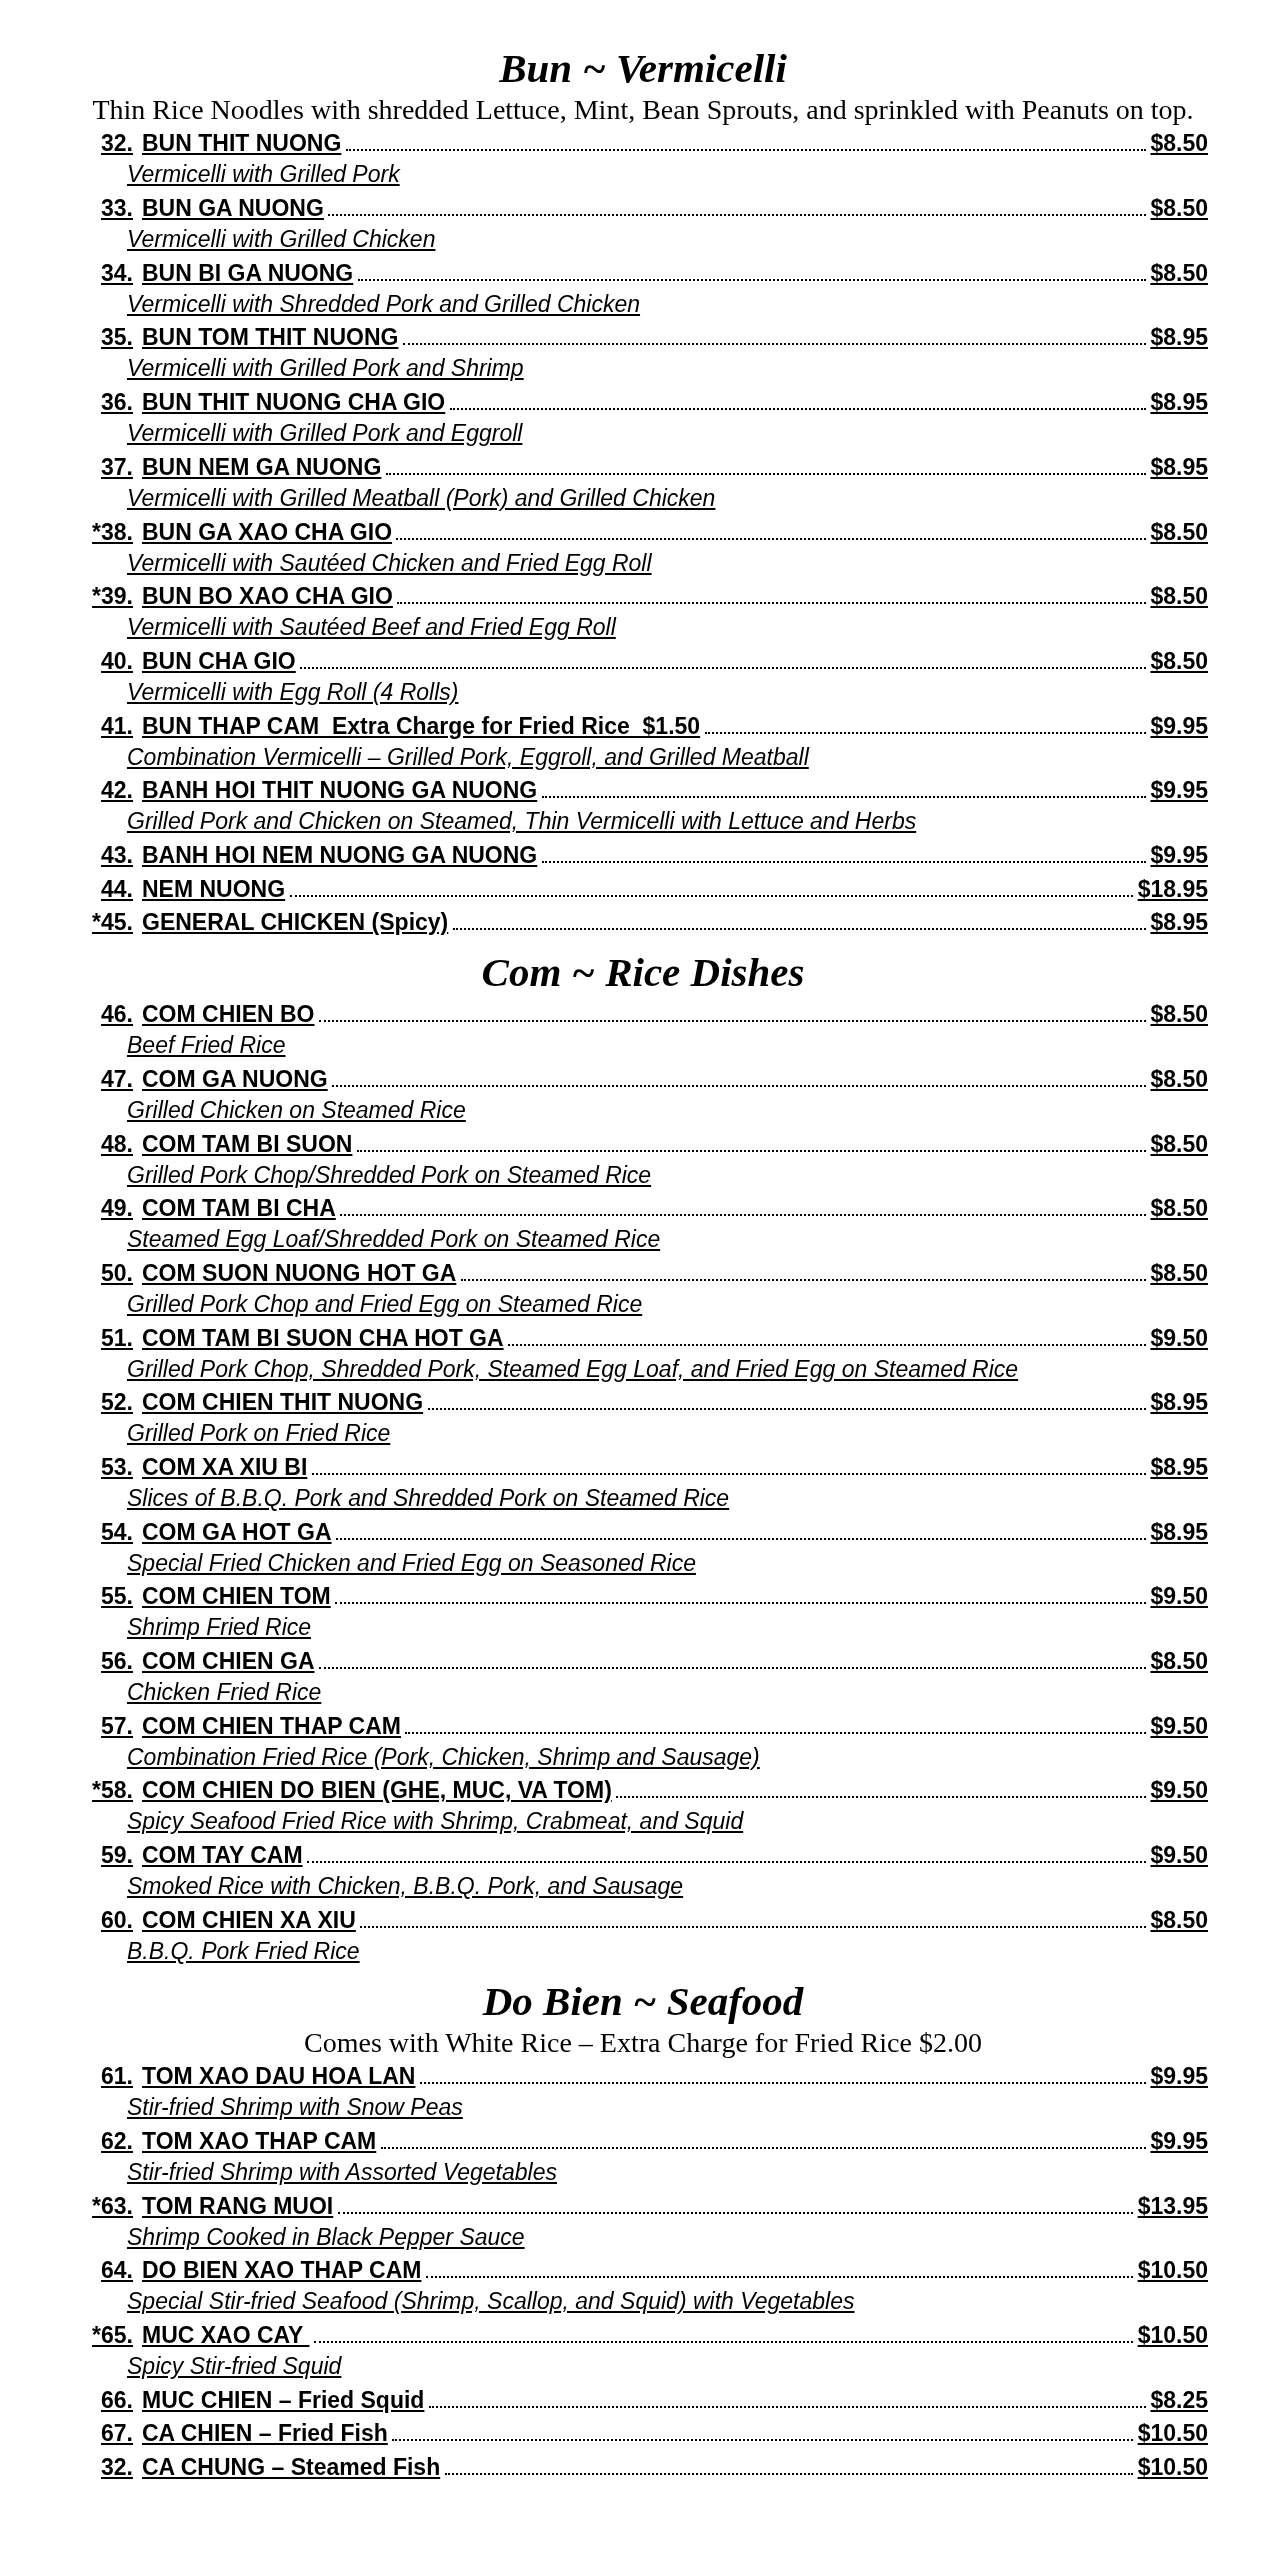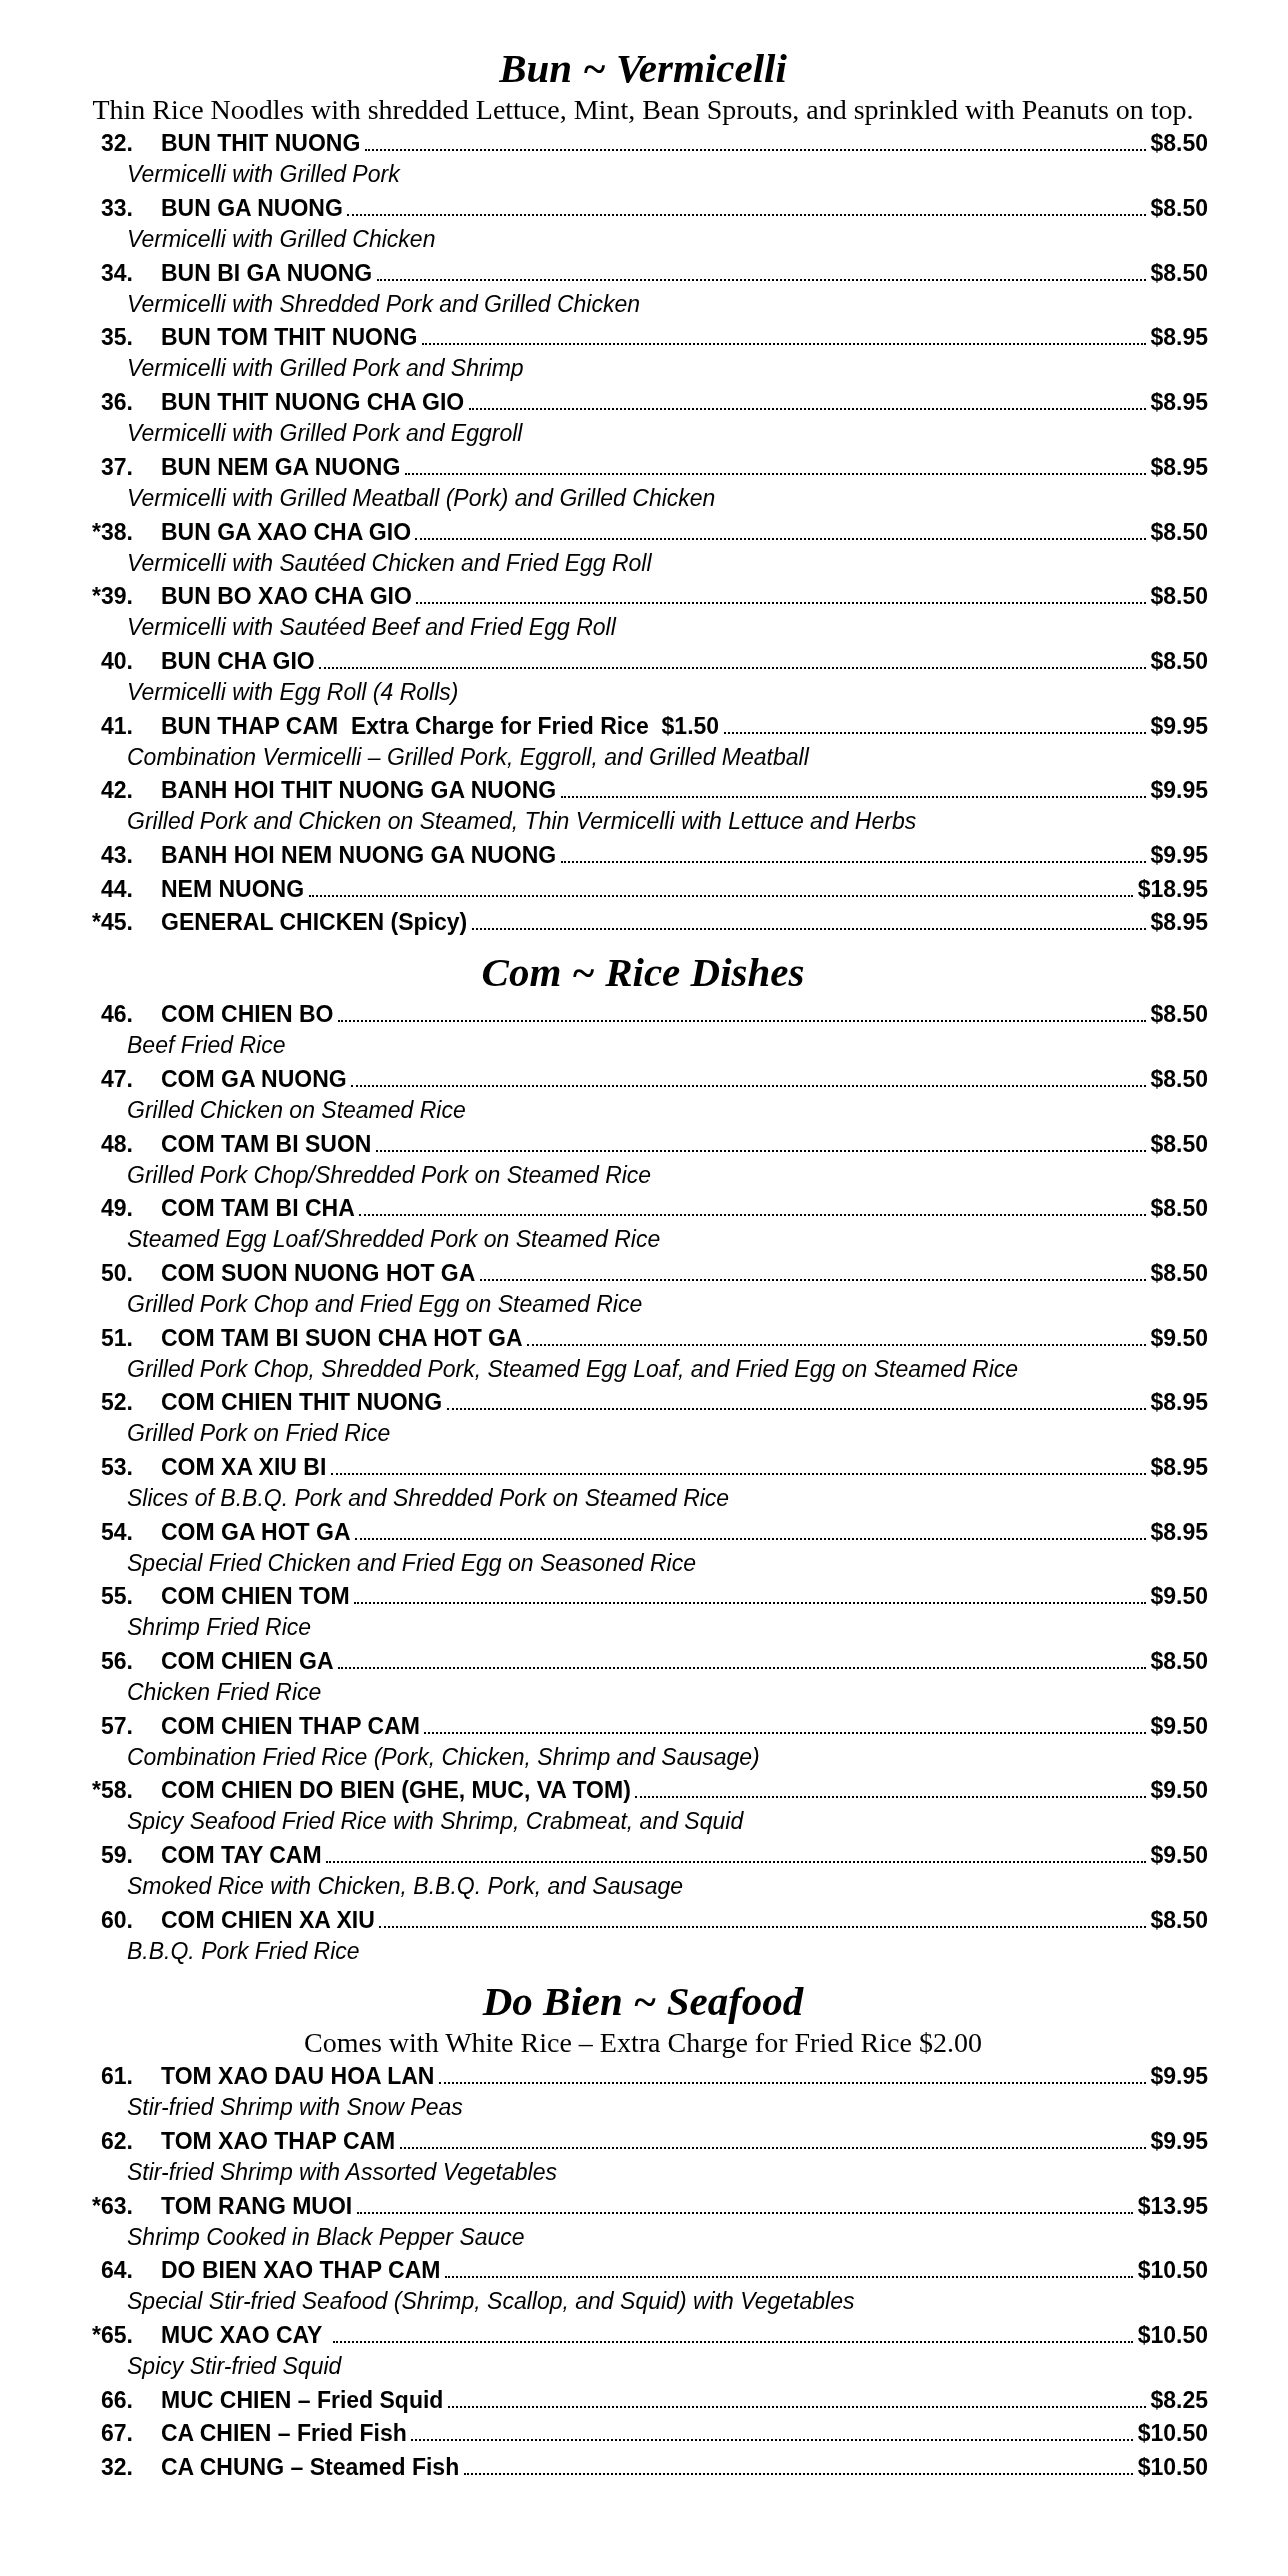--- a/index.html
+++ b/index.html
@@ -28,37 +28,37 @@
     margin-bottom: 1.8px;
   }
   .section-subtitle {
     font-family: "Liberation Serif", serif;
     font-size: 28px;
     line-height: 30px;
     text-align: center;
     margin-bottom: 3.6px;
   }
   .items { width: 100%; }
-  .item { margin-bottom: 2.7px; }
+  .item { margin-bottom: 2.7px; text-decoration: underline; }
   .row {
     display: flex;
     align-items: baseline;
     font-weight: bold;
     font-size: 23px;
     line-height: 31px;
   }
   .num {
     flex: none;
     width: 55px;
     text-align: right;
     white-space: pre;
   }
   .name {
     flex: none;
-    margin-left: 28px;
+    margin-left: 9px;
     white-space: pre;
   }
   .leader {
     flex: 1 1 auto;
     min-width: 16px;
     border-bottom: 2.7px dotted #000000;
     margin: 0 4.4px;
   }
   .price { flex: none; }
   .desc {

